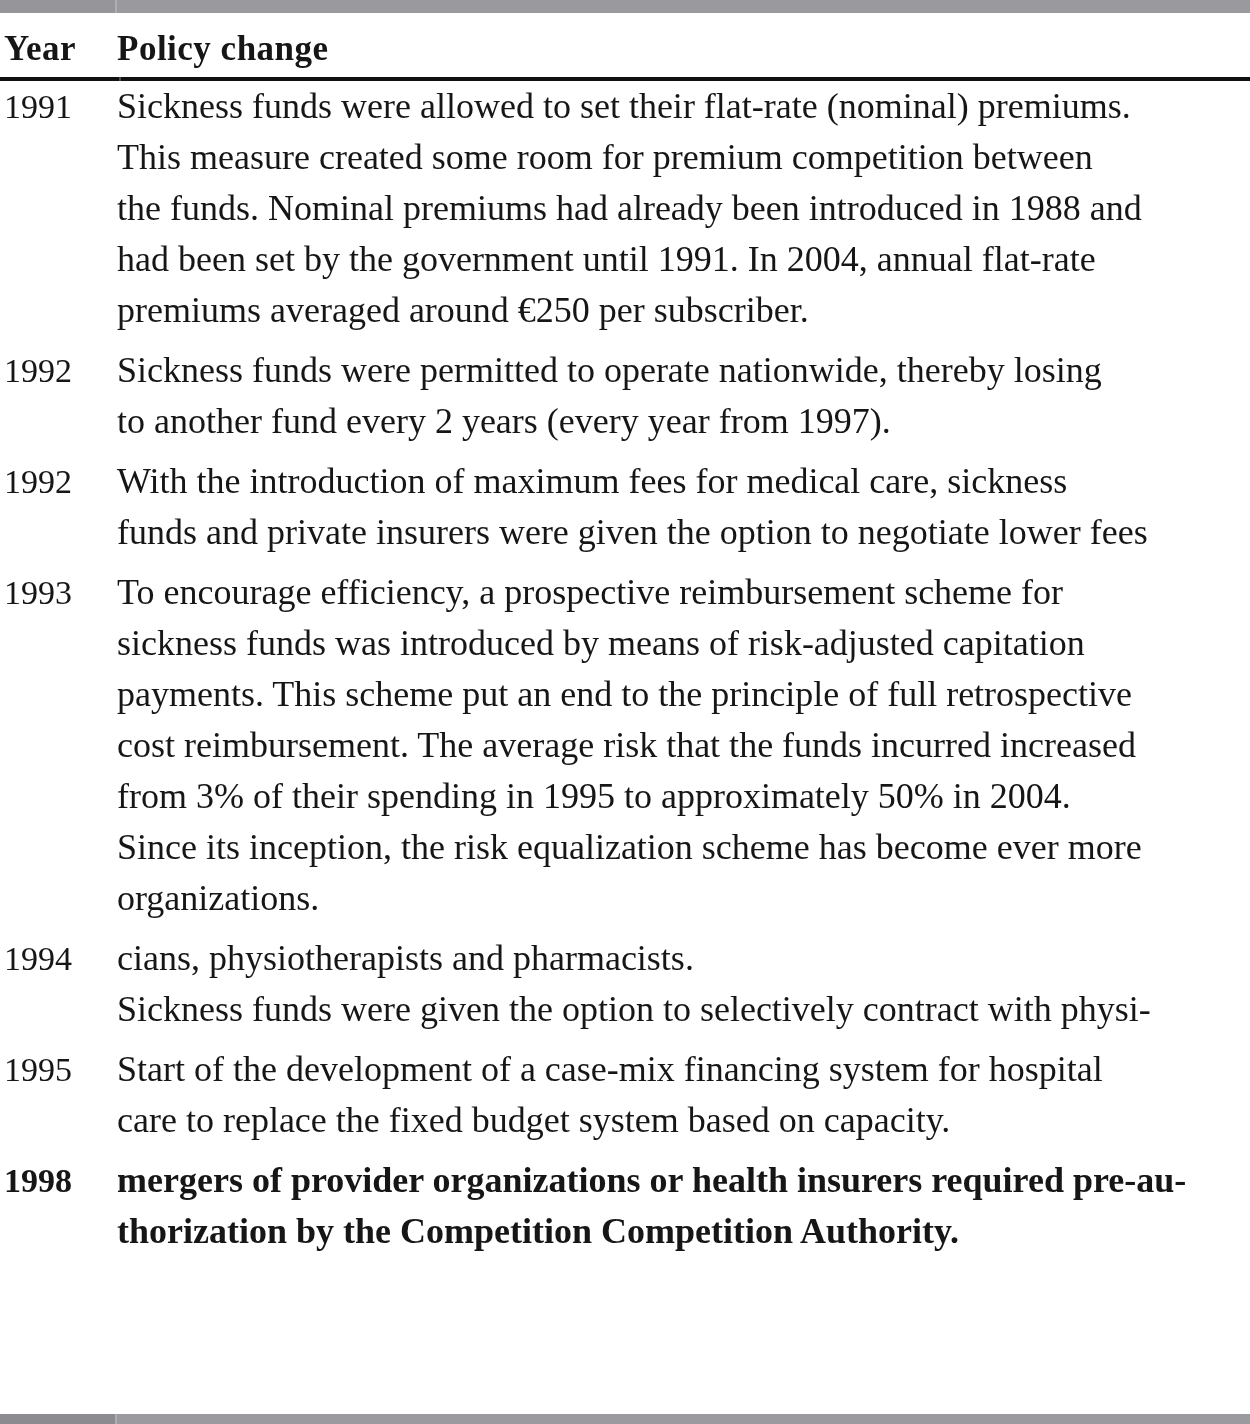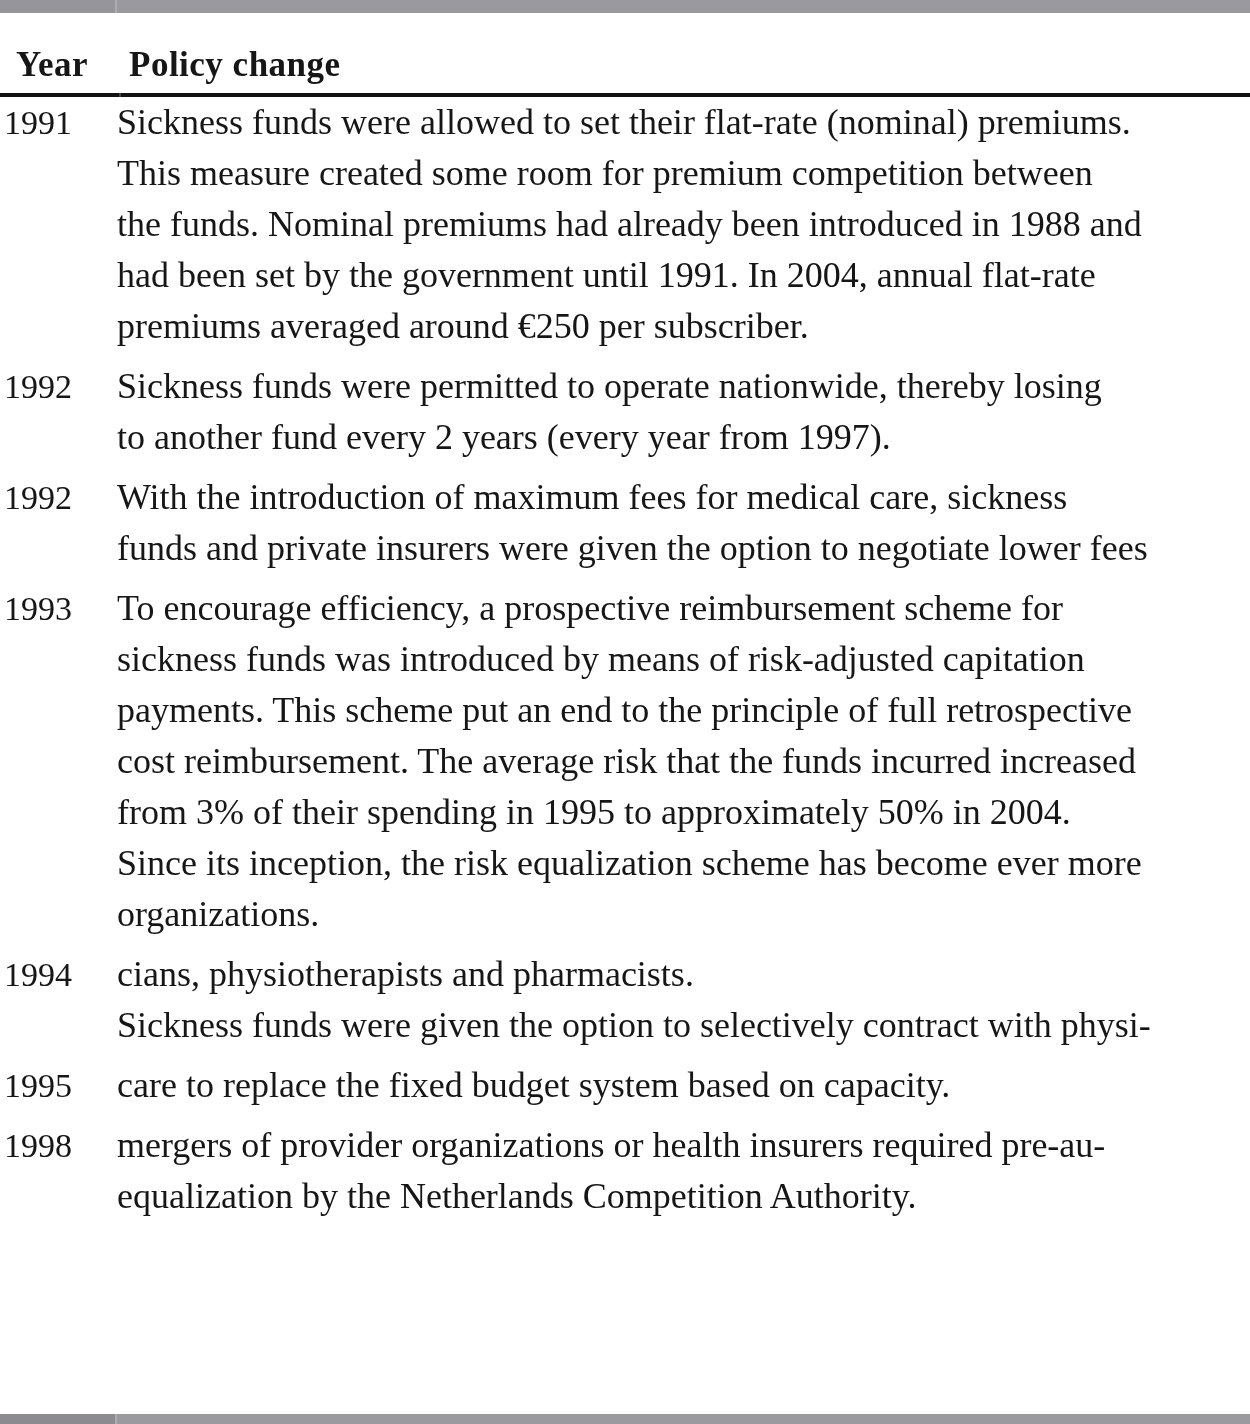--- a/index.html
+++ b/index.html
@@ -37,47 +37,46 @@
     background: #aeaeb2;
   }
   .content {
     position: absolute;
     top: 13px;
     left: 0;
     width: 1250px;
   }
   .header-row {
     display: flex;
-    margin-top: 29px;
+    margin-top: 13px;
     font-weight: bold;
     font-size: 35px;
     line-height: 46px;
     letter-spacing: 0.5px;
-    padding-left: 12px;
   }
   .rule {
     height: 4px;
     background: #111111;
     margin-top: 5px;
     position: relative;
   }
   .rule .rule-seam {
     position: absolute;
     left: 119px; top: 0; bottom: 0;
     width: 2px;
     background: #4a4a4e;
   }
   .rows {
     padding-top: 0;
   }
   .row {
     display: flex;
     margin-bottom: 9px;
   }
-  .row:last-child { margin-bottom: 12px; }
+  .row:last-child { margin-bottom: 12px; font-weight: bold; }
   .year-col {
     width: 117px;
     flex: 0 0 117px;
     box-sizing: border-box;
     padding-left: 4px;
   }
   .policy-col {
     flex: 1 1 auto;
     min-width: 0;
   }
@@ -152,29 +151,30 @@
     <div class="year-col year">1994</div>
     <div class="policy-col policy">
           <div class="pline">cians, physiotherapists and pharmacists.</div>
           <div class="pline">Sickness funds were given the option to selectively contract with physi-</div>
         </div>
   </div>
 
   <div class="row">
     <div class="year-col year">1995</div>
     <div class="policy-col policy">
+          <div class="pline">Start of the development of a case-mix financing system for hospital</div>
           <div class="pline">care to replace the fixed budget system based on capacity.</div>
         </div>
   </div>
 
   <div class="row">
     <div class="year-col year">1998</div>
     <div class="policy-col policy">
           <div class="pline">mergers of provider organizations or health insurers required pre-au-</div>
-          <div class="pline">equalization by the Netherlands Competition Authority.</div>
+          <div class="pline">thorization by the Competition Competition Authority.</div>
         </div>
   </div>
 </div>
 </div>
 
 <div class="scan-bar bottom">
   <div class="left-seg"></div>
   <div class="seam"></div>
 </div>
 

